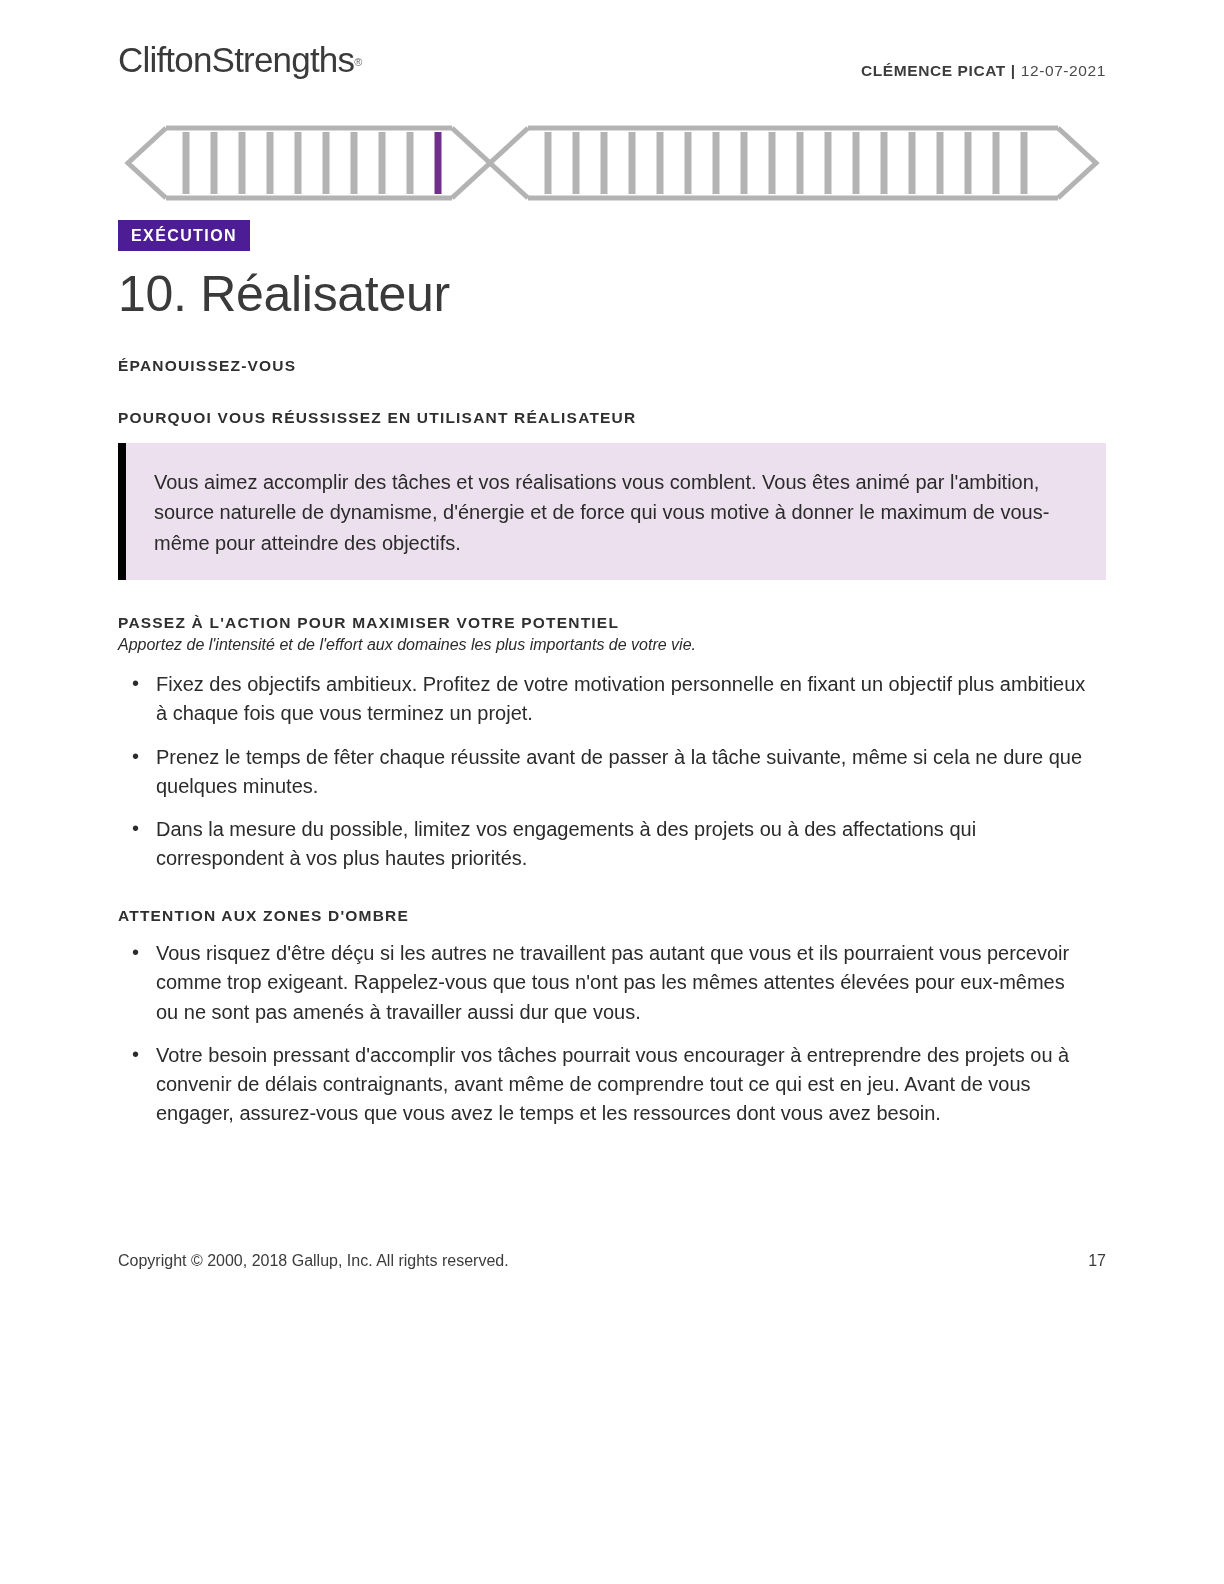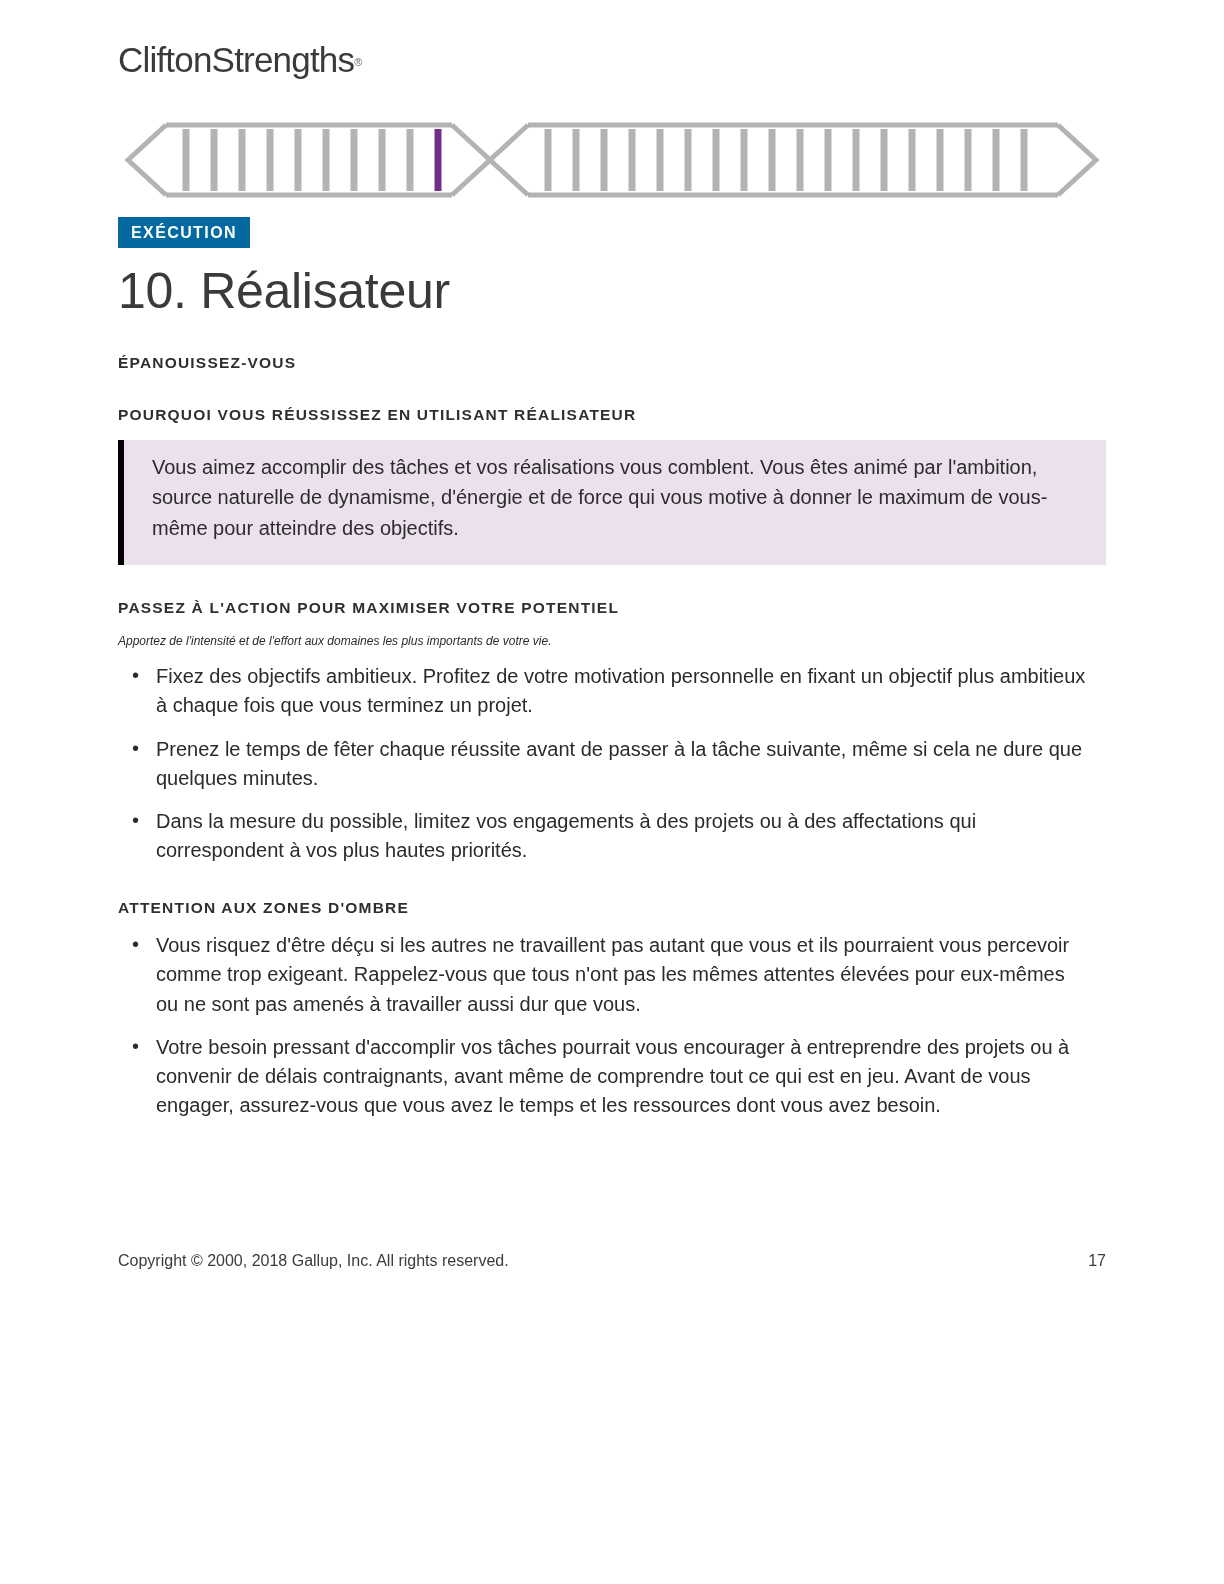--- a/index.html
+++ b/index.html
@@ -64,21 +64,21 @@
   .bar-graphic {
     margin-top: 42px;
     height: 82px;
     position: relative;
   }
   .bar-graphic svg { display: block; }
 
   
   .domain-tag {
     display: inline-block;
-    background: #0369a1;
+    background: #4c1d95;
     color: #ffffff;
     font-size: 16px;
     font-weight: bold;
     letter-spacing: 1.4px;
     padding: 7px 13px 6px 13px;
     margin-top: 16px;
   }
 
   
   .theme-title {
@@ -100,35 +100,35 @@
   .body-text {
     font-size: 20px;
     line-height: 1.42;
     color: #2b2b2b;
     margin-top: 12px;
     max-width: 990px;
   }
   .callout {
     margin-top: 16px;
     background: #ece0ee;
-    border-left: 6px solid #000000;
-    padding: 12px 26px 22px 28px;
+    border-left: 8px solid #000000;
+    padding: 24px 26px 22px 28px;
     max-width: 960px;
   }
   .callout p {
     margin: 0;
     font-size: 20px;
     line-height: 1.52;
     color: #2b2b2b;
   }
   .action-lead {
-    font-size: 12px;
+    font-size: 16px;
     font-style: italic;
     color: #2b2b2b;
-    margin-top: 17px;
+    margin-top: 4px;
   }
   ul.bullets {
     list-style: none;
     margin: 14px 0 0 0;
     padding: 0;
   }
   ul.bullets li {
     position: relative;
     font-size: 20px;
     line-height: 1.46;
@@ -161,20 +161,24 @@
 </style>
 </head>
 <body>
 
 <div class="page">
 
   
   <div class="header">
     <div class="logo-wrap">
       <span class="logo-text">CliftonStrengths</span><span class="logo-reg">®</span>
+    </div>
+    <div class="header-meta">
+      <span class="name">CLÉMENCE PICAT |</span>
+      <span class="date">12-07-2021</span>
     </div>
   </div>
 
   
   <div class="bar-graphic">
     <svg width="988" height="82" viewBox="0 0 988 82" xmlns="http://www.w3.org/2000/svg">
       <g fill="none" stroke="#b3b3b3" stroke-width="5">
 
         <polyline points="48,6 334,6"></polyline>
         <polyline points="48,76 334,76"></polyline>

